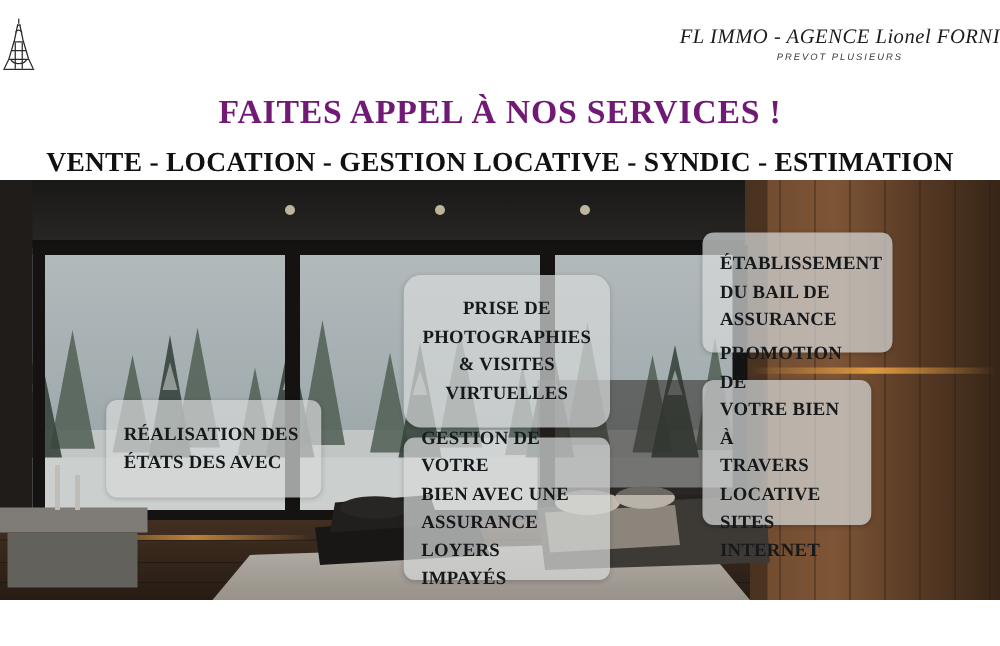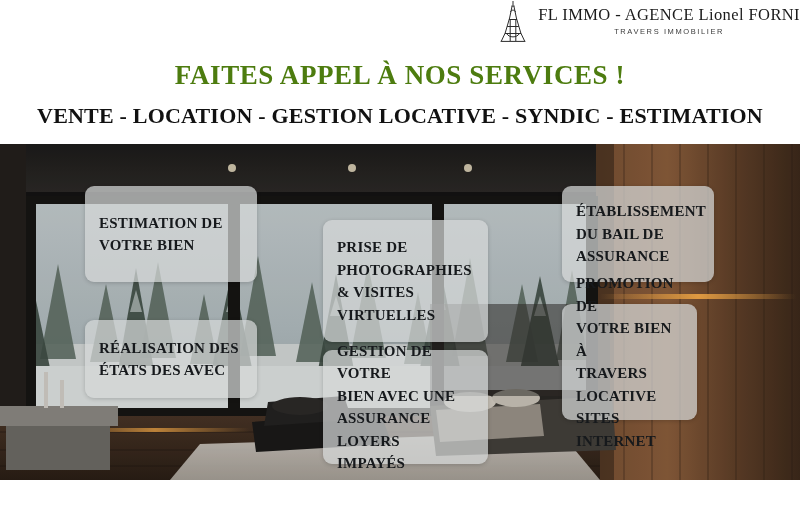--- a/index.html
+++ b/index.html
@@ -12,24 +12,26 @@
     width: 800px;
     height: 517px;
     font-family: "Liberation Serif", serif;
     overflow: hidden;
     position: relative;
   }
 
   
   .brand {
     width: 100%;
+    padding-top: 14px;
     display: flex;
     align-items: center;
-    justify-content: flex-end;
+    justify-content: space-between;
     gap: 10px;
+    font-style: italic;
   }
   .brand-logo {
     width: 30px;
     height: 42px;
     display: block;
     flex: 0 0 auto;
   }
   .brand-text {
     display: flex;
     flex-direction: column;
@@ -52,21 +54,21 @@
     white-space: nowrap;
   }
 
   
   .headline {
     text-align: center;
     font-family: "Liberation Serif", serif;
     font-weight: bold;
     font-size: 27px;
     letter-spacing: 0.6px;
-    color: #4d7c0f;
+    color: #701a75;
     margin-top: 18px;
   }
   .subheadline {
     text-align: center;
     font-family: "Liberation Serif", serif;
     font-weight: bold;
     font-size: 22px;
     letter-spacing: 0.2px;
     color: #111111;
     margin-top: 12px;
@@ -101,21 +103,21 @@
     font-size: 15px;
     line-height: 1.5;
     letter-spacing: 0.2px;
     display: flex;
     flex-direction: column;
     justify-content: center;
     padding: 12px 14px;
     text-align: left;
     box-shadow: 0 1px 4px rgba(0,0,0,0.18);
   }
-  .card.center-text { text-align: center; align-items: flex-start; }
+  .card.center-text { text-align: center; align-items: center; border-radius: 14px; }
 
   .card-estimation    { left: 85px;  top: 42px;  width: 172px; height: 96px; }
   .card-etats         { left: 85px;  top: 176px; width: 172px; height: 78px; }
   .card-photos        { left: 323px; top: 76px;  width: 165px; height: 122px; }
   .card-gestion       { left: 323px; top: 206px; width: 165px; height: 114px; }
   .card-bail          { left: 562px; top: 42px;  width: 152px; height: 96px; }
   .card-promotion     { left: 562px; top: 160px; width: 135px; height: 116px; }
 
   .card span { display: block; }
 
@@ -144,21 +146,21 @@
       <line x1="9.2" y1="26.5" x2="20.8" y2="26.5"></line>
       <line x1="7.0" y1="33.5" x2="23.0" y2="33.5"></line>
       <path d="M8.6 33.5 C11 38 19 38 21.4 33.5"></path>
       <line x1="12.2" y1="20" x2="12.2" y2="41"></line>
       <line x1="17.8" y1="20" x2="17.8" y2="41"></line>
       <line x1="2.6" y1="41.4" x2="27.4" y2="41.4"></line>
     </g>
   </svg>
   <span class="brand-text">
     <span class="brand-name">FL IMMO - AGENCE Lionel FORNI</span>
-    <span class="brand-sub">TRAVERS IMMOBILIER</span>
+    <span class="brand-sub">PREVOT PLUSIEURS</span>
   </span>
 </div>
 
 <div class="headline">FAITES APPEL À NOS SERVICES !</div>
 <div class="subheadline">VENTE - LOCATION - GESTION LOCATIVE - SYNDIC - ESTIMATION</div>
 
 <div class="hero">
   <svg class="hero-photo" viewBox="0 0 800 336" preserveAspectRatio="none" aria-hidden="true">
     <defs>
       <linearGradient id="skyG" x1="0" y1="0" x2="0" y2="1">
@@ -282,24 +284,20 @@
     <rect x="430" y="246" width="176" height="20" rx="4" fill="#2a2724"></rect>
     <path d="M430 262 L612 252 L616 306 L436 312 Z" fill="#45413c"></path>
     <path d="M436 266 L540 260 L544 292 L440 298 Z" fill="#b9b2a6" opacity="0.75"></path>
     <ellipse cx="470" cy="258" rx="26" ry="10" fill="#d7d1c6"></ellipse>
     <ellipse cx="516" cy="254" rx="24" ry="9" fill="#cdc7bb"></ellipse>
     <rect x="430" y="160" width="180" height="92" fill="#33302c" opacity="0.55"></rect>
 
     <rect x="0" y="0" width="800" height="336" fill="#000" opacity="0.10"></rect>
   </svg>
 
-  <div class="card card-estimation">
-    <span>ESTIMATION DE</span>
-    <span>VOTRE BIEN</span>
-  </div>
 
   <div class="card card-etats">
     <span>RÉALISATION DES</span>
     <span>ÉTATS DES AVEC</span>
   </div>
 
   <div class="card card-photos center-text">
     <span>PRISE DE</span>
     <span>PHOTOGRAPHIES</span>
     <span>&amp; VISITES</span>

